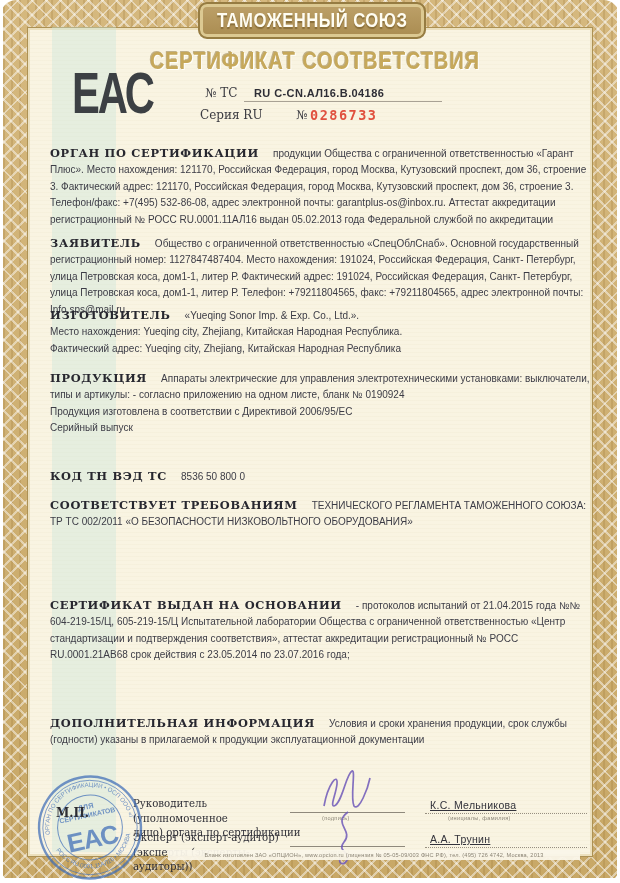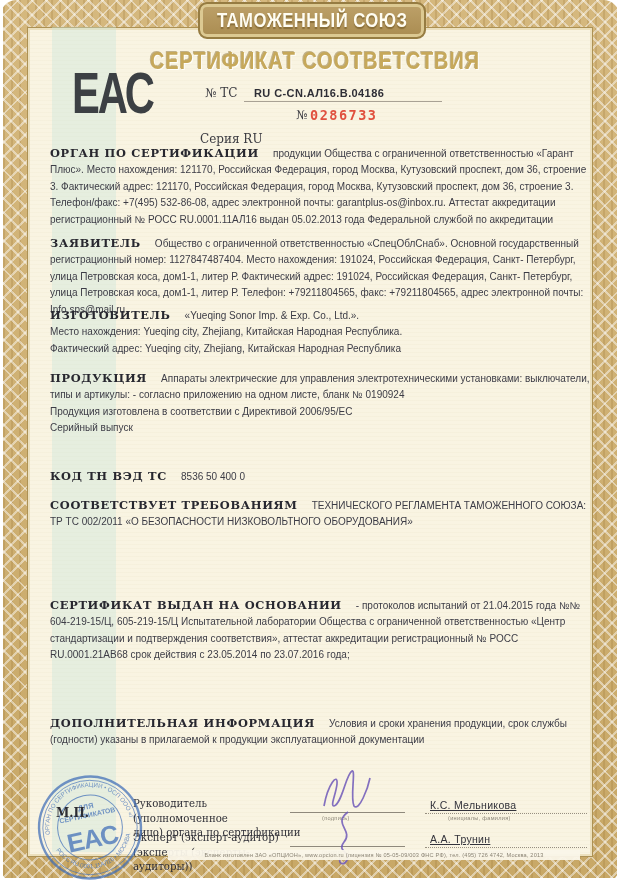--- a/index.html
+++ b/index.html
@@ -53,21 +53,21 @@
     transform:scaleX(.72);transform-origin:left center;letter-spacing:-3px;
   }
   .serif{font-family:"DejaVu Serif","Liberation Serif",serif;}
   .no-row{position:absolute;left:0;top:0;white-space:nowrap;}
   .lbl{color:#3a3a40;font-size:12px;}
   .certno-val{
     position:absolute;left:254px;top:87px;font-size:11px;font-weight:bold;
     color:#2e2e36;letter-spacing:.4px;white-space:nowrap;
   }
   .certno-line{position:absolute;left:244px;top:101px;width:198px;height:1px;background:#a8a194;}
-  .series-lbl{position:absolute;left:200px;top:108px;margin-top:24px;}
+  .series-lbl{position:absolute;left:200px;top:108px;}
   .series-sign{position:absolute;left:296px;top:108px;}
   .series-no{
     position:absolute;left:310px;top:107px;
     font-family:"DejaVu Sans Mono","Liberation Mono",monospace;
     font-weight:bold;font-size:13.5px;color:#e0513f;letter-spacing:1.5px;
   }
   .certno-lbl{position:absolute;left:205px;top:86px;}
   
   .sec{
     position:absolute;left:34px;width:546px;margin:16px;
@@ -147,21 +147,21 @@
     <p class="sub-line">Фактический адрес: Yueqing city, Zhejiang, Китайская Народная Республика</p>
   </div>
 
   <div class="sec" style="top:354px">
     <p class="sub-line"><span class="h">ПРОДУКЦИЯ</span><span>Аппараты электрические для управления электротехническими установками: выключатели, типы и артикулы: - согласно приложению на одном листе, бланк № 0190924</span></p>
     <p class="sub-line">Продукция изготовлена в соответствии с Директивой 2006/95/ЕС</p>
     <p class="sub-line">Серийный выпуск</p>
   </div>
 
   <p class="sec" style="top:452px">
-    <span class="h">КОД ТН ВЭД ТС</span><span>8536 50 400 0</span>
+    <span class="h">КОД ТН ВЭД ТС</span><span>8536 50 800 0</span>
   </p>
 
   <div class="sec" style="top:481px">
     <p class="sub-line"><span class="h">СООТВЕТСТВУЕТ ТРЕБОВАНИЯМ</span><span>ТЕХНИЧЕСКОГО РЕГЛАМЕНТА ТАМОЖЕННОГО СОЮЗА:</span></p>
     <p class="sub-line">ТР ТС 002/2011 «О БЕЗОПАСНОСТИ НИЗКОВОЛЬТНОГО ОБОРУДОВАНИЯ»</p>
   </div>
 
   <div class="sec" style="top:581px">
     <p class="sub-line"><span class="h">СЕРТИФИКАТ ВЫДАН НА ОСНОВАНИИ</span><span>- протоколов испытаний от 21.04.2015 года №№ 604-219-15/Ц, 605-219-15/Ц Испытательной лаборатории Общества с ограниченной ответственностью «Центр стандартизации и подтверждения соответствия», аттестат аккредитации регистрационный № РОСС RU.0001.21АВ68 срок действия с 23.05.2014 по 23.07.2016 года;</span></p>
   </div>

